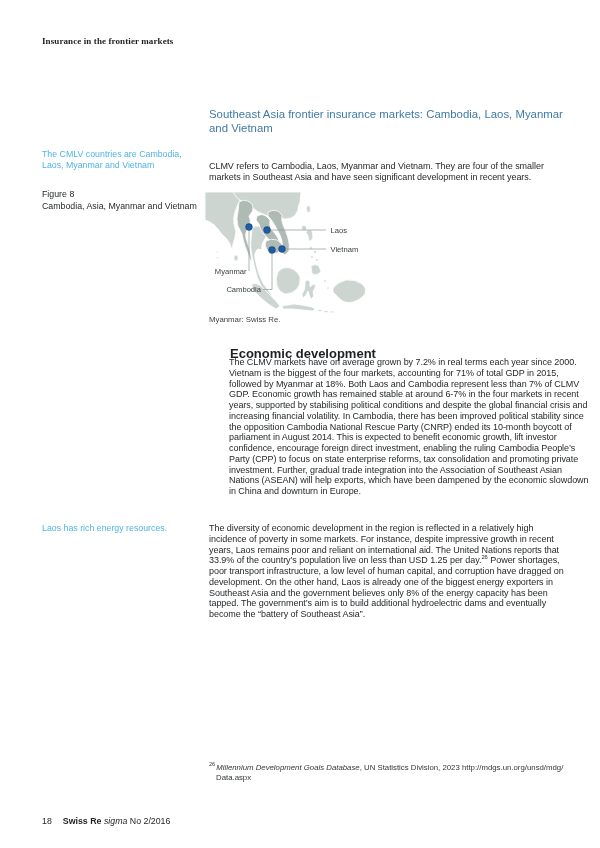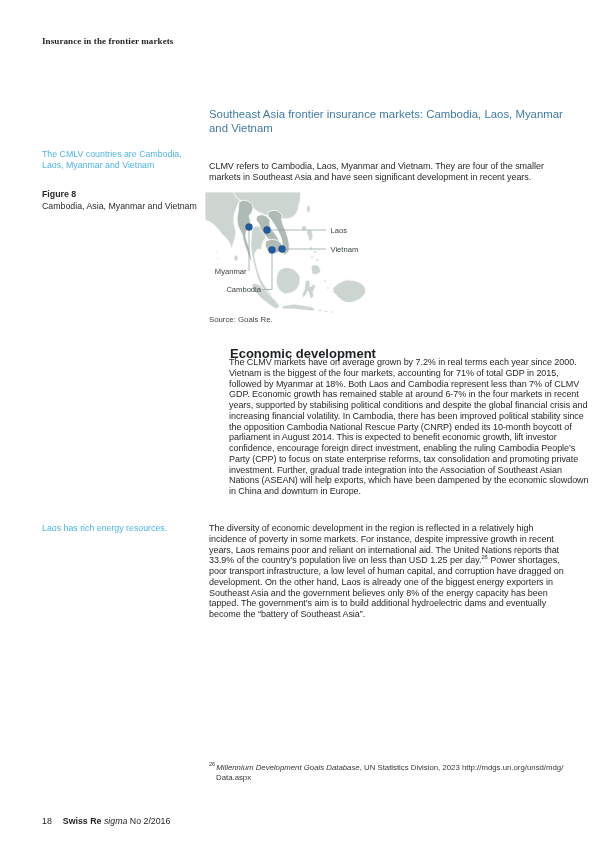--- a/index.html
+++ b/index.html
@@ -11,21 +11,21 @@
   .abs{position:absolute;}
   .running-head{left:42px;top:36px;font-size:9px;font-weight:700;letter-spacing:.1px;color:#1d2022;font-family:Liberation Serif, serif;}
   .section-title{left:209px;top:107px;width:364px;font-size:11.4px;line-height:14.4px;color:#3f7aa6;}
   .margin-note{left:42px;width:155px;font-size:8.8px;line-height:10.8px;color:#4fb3e2;}
   .note-1{top:149px;}
   .note-2{top:357px;}
   .note-3{top:523px;}
   .body-text{left:209px;width:363px;font-size:9px;line-height:10.75px;color:#26292b;letter-spacing:-0.05px;}
   .intro{top:149px;margin-top:12px;}
   .figure-block{left:42px;top:189px;width:160px;font-size:8.8px;line-height:11.6px;color:#26292b;}
-  .figure-label{font-weight:700;display:block;}
+  .figure-label{font-weight:400;display:block;}
   .figure-caption{display:block;}
   .map-wrap{left:205px;top:192px;width:265px;height:122px;}
   .source-line{left:209px;top:315px;font-size:7.8px;color:#3f4446;}
   .econ-heading{left:209px;top:346px;font-size:13px;font-weight:700;color:#1d2022;margin-left:21px;}
   .para-1{top:357px;margin-left:20px;}
   .para-2{top:523px;}
   sup.ref{font-size:5.8px;vertical-align:super;line-height:0;letter-spacing:0;}
   .footnote{left:209px;top:763px;width:366px;font-size:7.8px;line-height:9.6px;color:#33383a;}
   .fn-body{display:block;padding-left:7px;text-indent:-7px;}
   .fn-marker{font-size:5.6px;vertical-align:super;line-height:0;margin-right:1px;}
@@ -111,21 +111,21 @@
 
       <g>
         <text x="125.5" y="40.8">Laos</text>
         <text x="125.5" y="59.8">Vietnam</text>
         <text x="41.5" y="81.5" text-anchor="end">Myanmar</text>
         <text x="56" y="100.3" text-anchor="end">Cambodia</text>
       </g>
     </svg>
   </div>
 
-  <div class="abs source-line">Source: Goals Re.</div>
+  <div class="abs source-line">Myanmar: Swiss Re.</div>
 
   <div class="abs econ-heading">Economic development</div>
 
 
   <div class="abs body-text para-1">The CLMV markets have on average grown by 7.2% in real terms each year since 2000. Vietnam is the biggest of the four markets, accounting for 71% of total GDP in 2015, followed by Myanmar at 18%. Both Laos and Cambodia represent less than 7% of CLMV GDP. Economic growth has remained stable at around 6-7% in the four markets in recent years, supported by stabilising political conditions and despite the global financial crisis and increasing financial volatility. In Cambodia, there has been improved political stability since the opposition Cambodia National Rescue Party (CNRP) ended its 10-month boycott of parliament in August 2014. This is expected to benefit economic growth, lift investor confidence, encourage foreign direct investment, enabling the ruling Cambodia People’s Party (CPP) to focus on state enterprise reforms, tax consolidation and promoting private investment. Further, gradual trade integration into the Association of Southeast Asian Nations (ASEAN) will help exports, which have been dampened by the economic slowdown in China and downturn in Europe.</div>
 
   <div class="abs margin-note note-3">Laos has rich energy resources.</div>
 
   <div class="abs body-text para-2"><span>The diversity of economic development in the region is reflected in a relatively high incidence of poverty in some markets. For instance, despite impressive growth in recent years, Laos remains poor and reliant on international aid. The United Nations reports that 33.9% of the country’s population live on less than USD 1.25 per day.</span><sup class="ref">26</sup><span> Power shortages, poor transport infrastructure, a low level of human capital, and corruption have dragged on development. On the other hand, Laos is already one of the biggest energy exporters in Southeast Asia and the government believes only 8% of the energy capacity has been tapped. The government’s aim is to build additional hydroelectric dams and eventually become the “battery of Southeast Asia”.</span></div>
 

